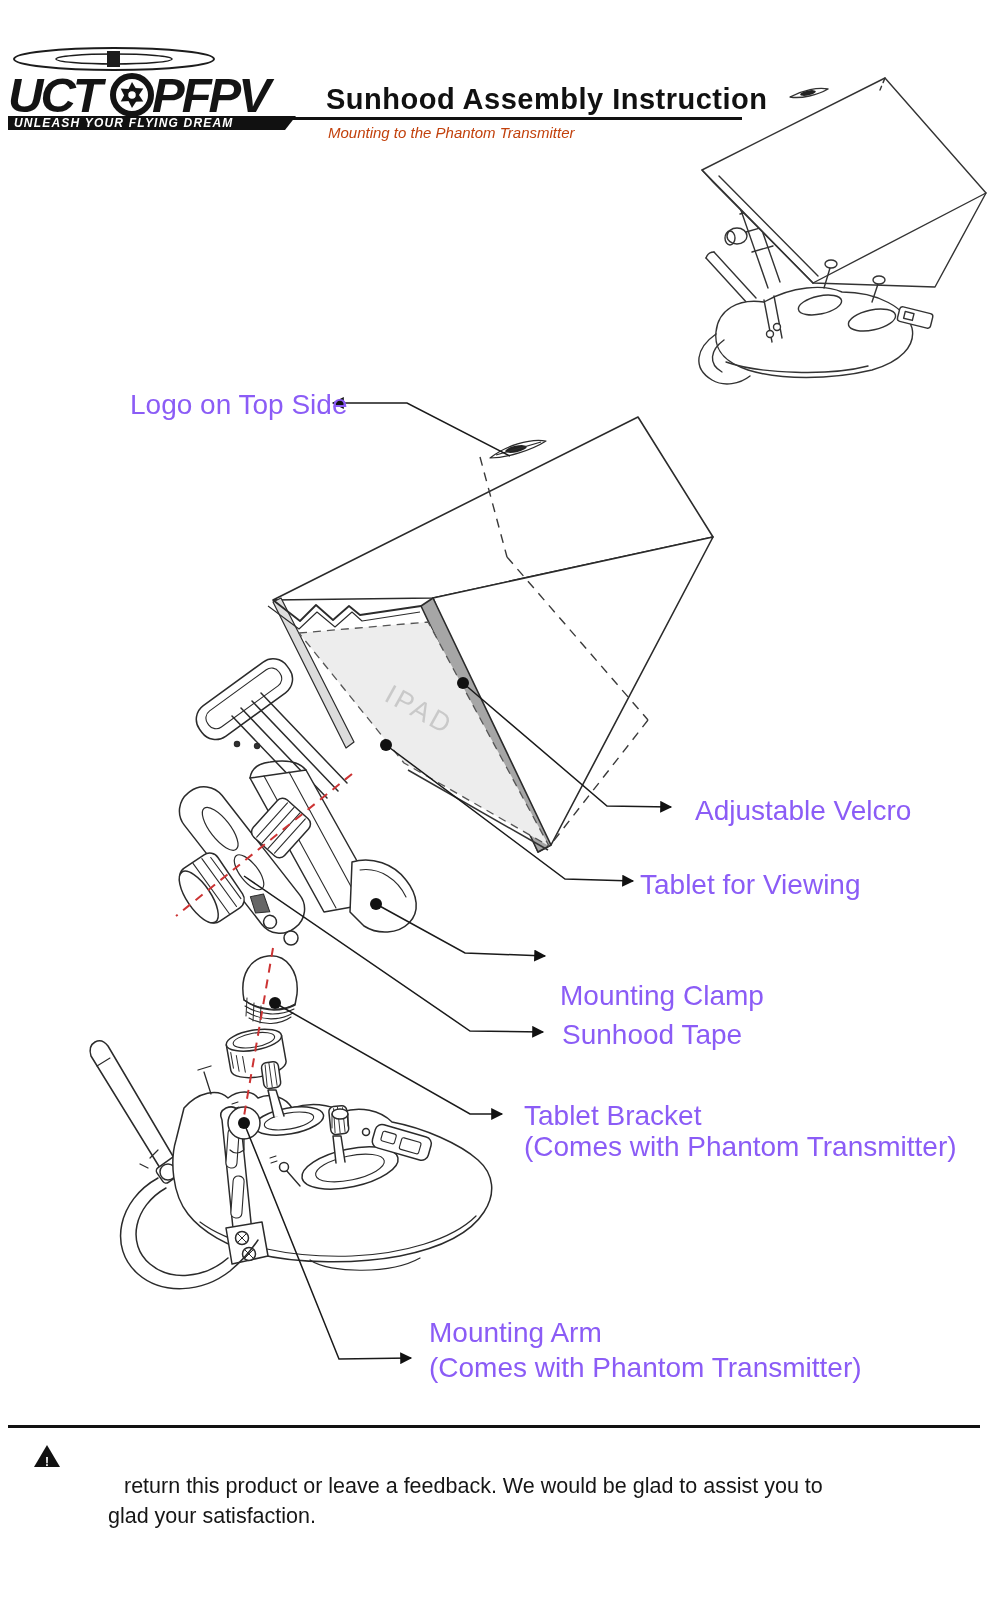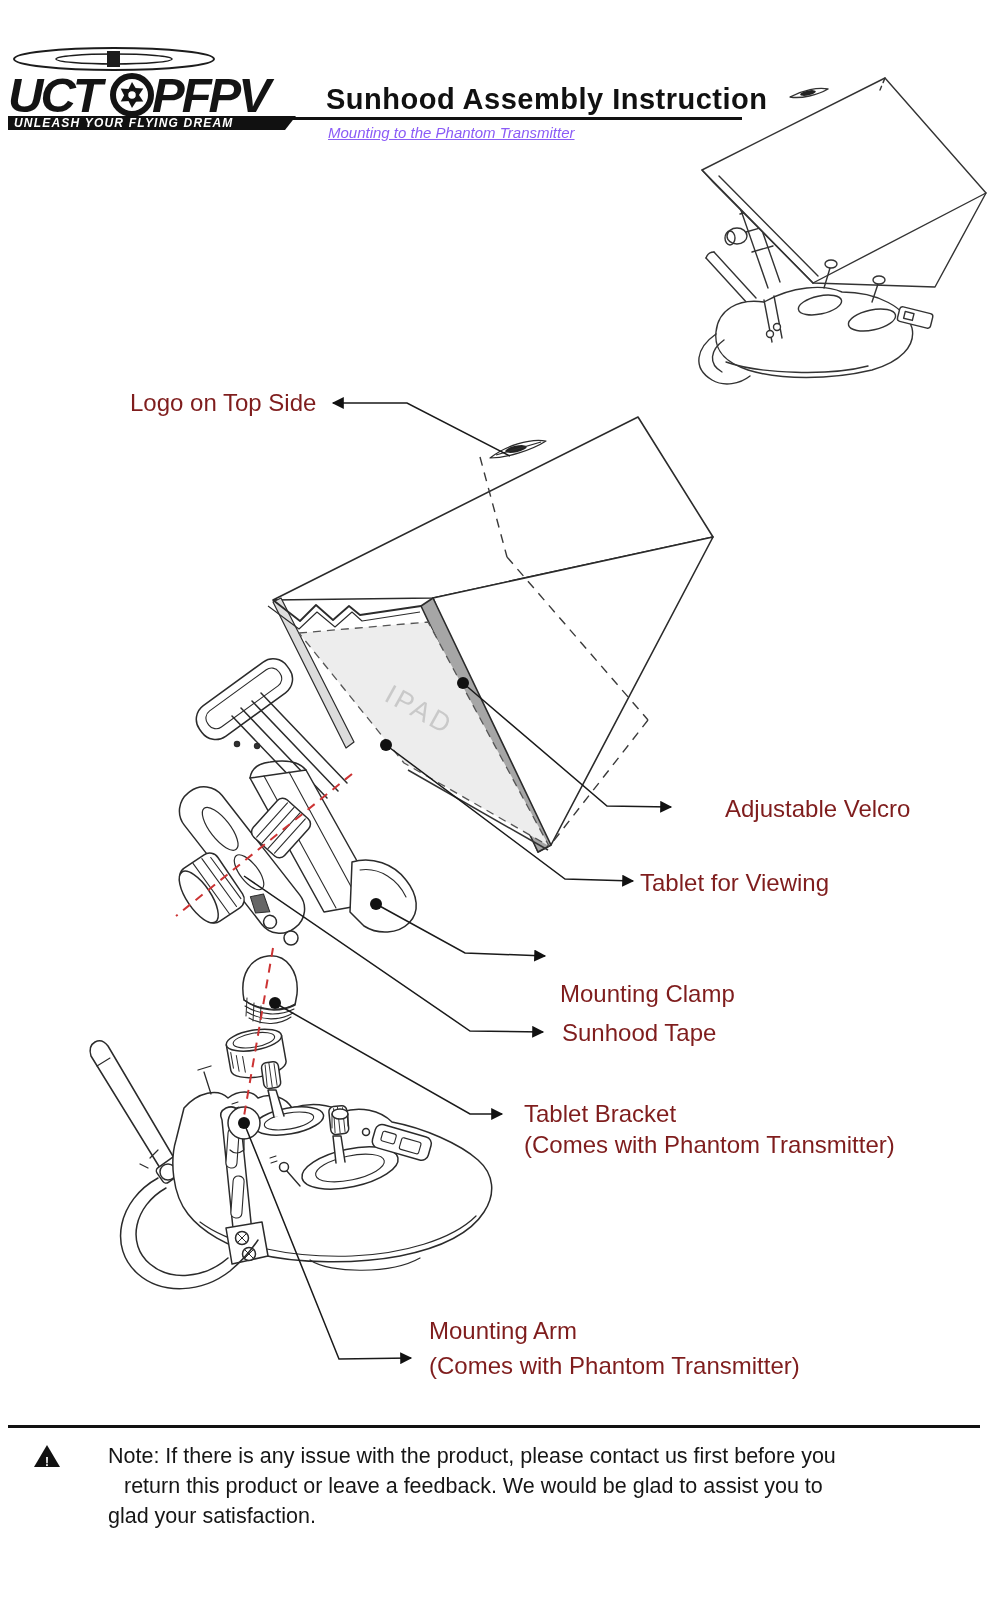--- a/index.html
+++ b/index.html
@@ -5,22 +5,22 @@
   html,body{margin:0;padding:0;background:#888;}
   .stage{
     position:relative;width:988px;height:1600px;background:#ffffff;
     font-family:"Liberation Sans","DejaVu Sans",sans-serif;color:#1a1a1a;
     overflow:hidden;margin:0 auto;
   }
   .stage svg{position:absolute;left:0;top:0;}
   .abs{position:absolute;white-space:nowrap;text-align:right;}
   .doc-title{font-size:29px;font-weight:bold;letter-spacing:.5px;color:#111;}
   .title-rule{position:absolute;background:#111;height:3px;}
-  .doc-subtitle{font-size:15px;font-style:italic;color:#8b5cf6;text-decoration:underline;}
-  .callout{font-size:24px;color:#7f1d1d;}
+  .doc-subtitle{font-size:15px;font-style:italic;color:#c2410c;}
+  .callout{font-size:28px;color:#8b5cf6;}
   .note-line{font-size:21.5px;color:#161616;line-height:30px;}
   .warn-tri{
     position:absolute;width:26px;height:22px;background:#111;
     clip-path:polygon(50% 0,0 100%,100% 100%);text-align:center;
   }
   .warn-tri span{
     position:relative;top:7px;color:#fff;font-size:12px;font-weight:bold;line-height:12px;
   }
 </style>
 </head>
@@ -284,30 +284,29 @@
     <g fill="#111">
       <circle cx="463" cy="683" r="6"></circle>
       <circle cx="386" cy="745" r="6"></circle>
       <circle cx="376" cy="904" r="6"></circle>
       <circle cx="275" cy="1003" r="6"></circle>
       <circle cx="244" cy="1123" r="6"></circle>
     </g>
   </svg>
 
   <div class="abs callout" style="left:130px;top:389px">Logo on Top Side</div>
-  <div class="abs callout" style="left:725px;top:795px">Adjustable Velcro</div>
+  <div class="abs callout" style="left:695px;top:795px">Adjustable Velcro</div>
   <div class="abs callout" style="left:640px;top:869px">Tablet for Viewing</div>
   <div class="abs callout" style="left:560px;top:980px">Mounting Clamp</div>
   <div class="abs callout" style="left:562px;top:1019px">Sunhood Tape</div>
   <div class="abs callout" style="left:524px;top:1100px">Tablet Bracket</div>
   <div class="abs callout" style="left:524px;top:1131px">(Comes with Phantom Transmitter)</div>
   <div class="abs callout" style="left:429px;top:1317px">Mounting Arm</div>
   <div class="abs callout" style="left:429px;top:1352px">(Comes with Phantom Transmitter)</div>
 
   <div class="title-rule" style="left:8px;top:1425px;width:972px"></div>
   <div class="warn-tri" style="left:34px;top:1445px">
     <span>!</span>
   </div>
-  <div class="abs note-line" style="left:108px;top:1441px">Note: If there is any issue with the product, please contact us first before you</div>
   <div class="abs note-line" style="left:124px;top:1471px">return this product or leave a feedback. We would be glad to assist you to</div>
   <div class="abs note-line" style="left:108px;top:1501px">glad your satisfaction.</div>
 
 </div>
 
 </body></html>

